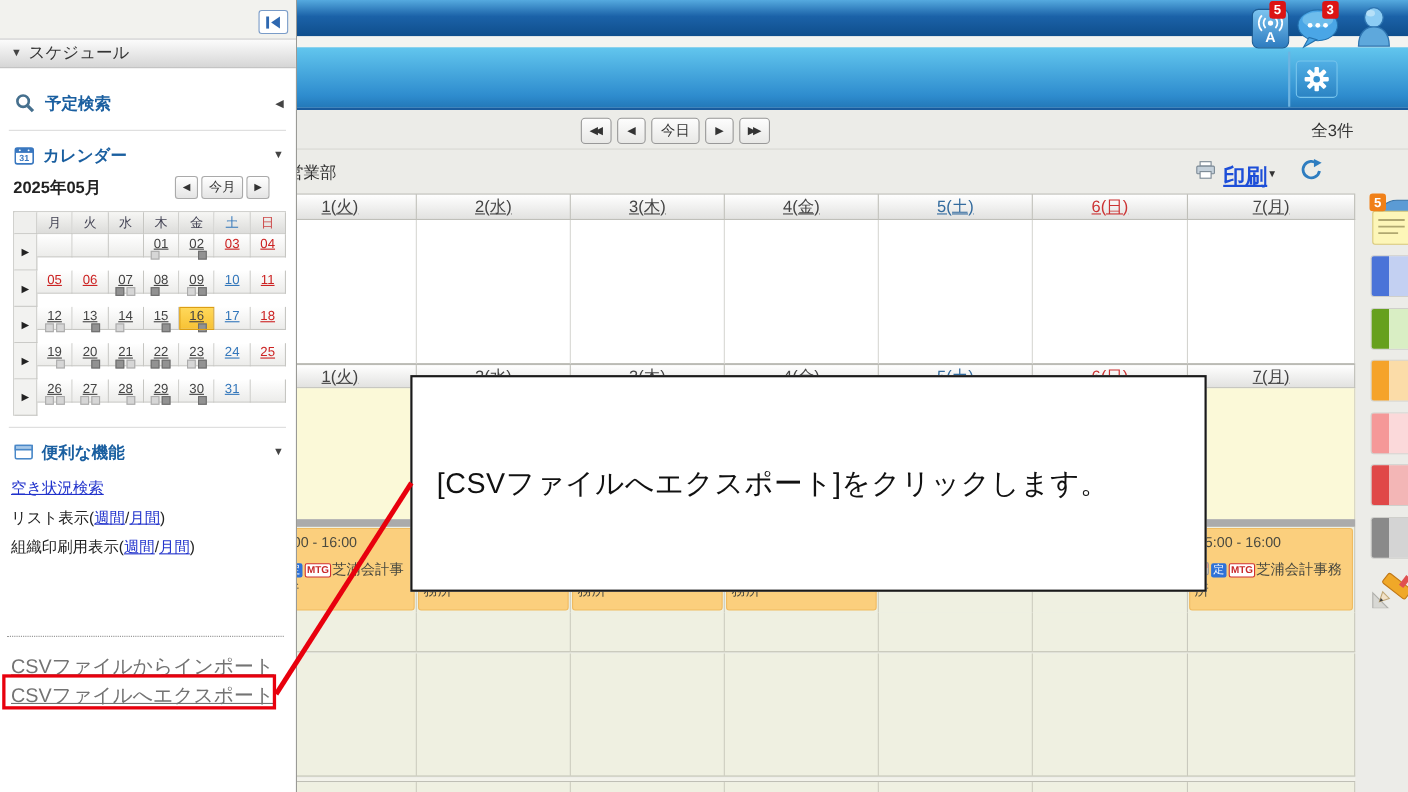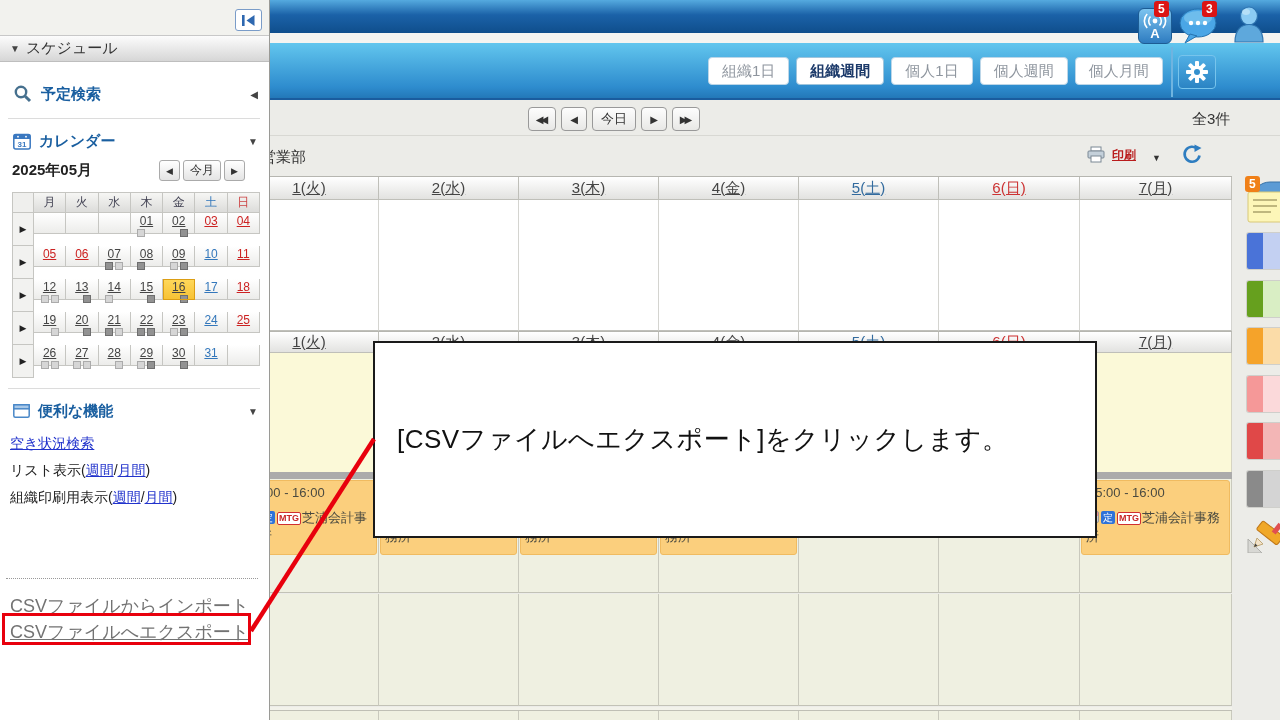--- a/index.html
+++ b/index.html
@@ -36,21 +36,21 @@
   .navgroup { left:528px; top:107px; display:flex; gap:5px; z-index:2; }
   .nav-btn { height:24px; background:linear-gradient(180deg,#FDFDFD,#E8E8E6);
     border:1px solid #999; border-radius:4px; color:#333; font-size:12px;
     display:flex; align-items:center; justify-content:center; cursor:pointer; }
   .nav-btn.arr { width:26px; font-size:10px; }
   .nav-btn.arr2 { width:28px; font-size:10px; letter-spacing:-3px; padding-right:3px; }
   .nav-btn.today { width:44px; font-size:13px; }
   .total-count { left:1192px; top:110px; font-size:15px; color:#333; z-index:2; }
 
   .group-name { left:261px; top:148px; font-size:15px; color:#333; z-index:2; }
-  .print-link { left:1112px; top:147px; font-size:12px; color:#b91c1c; font-weight:bold;
+  .print-link { left:1112px; top:147px; font-size:20px; color:#1d4ed8; font-weight:bold;
     text-decoration:underline; z-index:2; cursor:pointer; }
   .print-caret { left:1152px; top:153px; font-size:9px; color:#333; z-index:2; }
   .printer-ic { left:1086px; top:146px; z-index:2; }
   .refresh-ic { left:1180px; top:143px; z-index:2; cursor:pointer; }
 
   
   .band { position:absolute; left:240px; width:992px; display:flex; z-index:1; }
   .band .cell { height:100%; }
   .hdr { top:176px; height:24px; border-top:1px solid #B6B6B0; }
   .hdr2 { top:331px; height:22px; border-top:1px solid #B6B6B0; }
@@ -178,27 +178,20 @@
   <div class="badge" style="left:1202px;top:1px;">3</div>
 
   <div class="icon-btn" style="left:1230px;top:3px;z-index:6;">
     <svg width="38" height="40" viewBox="0 0 38 40">
       <ellipse cx="19" cy="13" rx="8.5" ry="9" fill="#8CCCF4" stroke="#2E74B0" stroke-width="1.2"></ellipse>
       <path d="M5 39 C5 26 12 21.5 19 21.5 C26 21.5 33 26 33 39 Z" fill="#5EA8DC" stroke="#2E74B0" stroke-width="1.2"></path>
       <ellipse cx="16" cy="9" rx="4" ry="3" fill="#C8E8FA" opacity="0.7"></ellipse>
     </svg>
   </div>
 
-  <div class="abs view-btns" id="view-buttons">
-      <div class="view-btn">組織1日</div>
-      <div class="view-btn active">組織週間</div>
-      <div class="view-btn">個人1日</div>
-      <div class="view-btn">個人週間</div>
-      <div class="view-btn">個人月間</div>
-    </div>
   <div class="abs toolbar-sep"></div>
   <div class="abs gear-btn">
     <svg width="24" height="24" viewBox="0 0 24 24">
       <g fill="#fff">
         <rect x="10" y="1" width="4" height="22" rx="1"></rect>
         <rect x="1" y="10" width="22" height="4" rx="1"></rect>
         <rect x="10" y="1" width="4" height="22" rx="1" transform="rotate(45 12 12)"></rect>
         <rect x="10" y="1" width="4" height="22" rx="1" transform="rotate(-45 12 12)"></rect>
         <circle cx="12" cy="12" r="6.5"></circle>
       </g>

